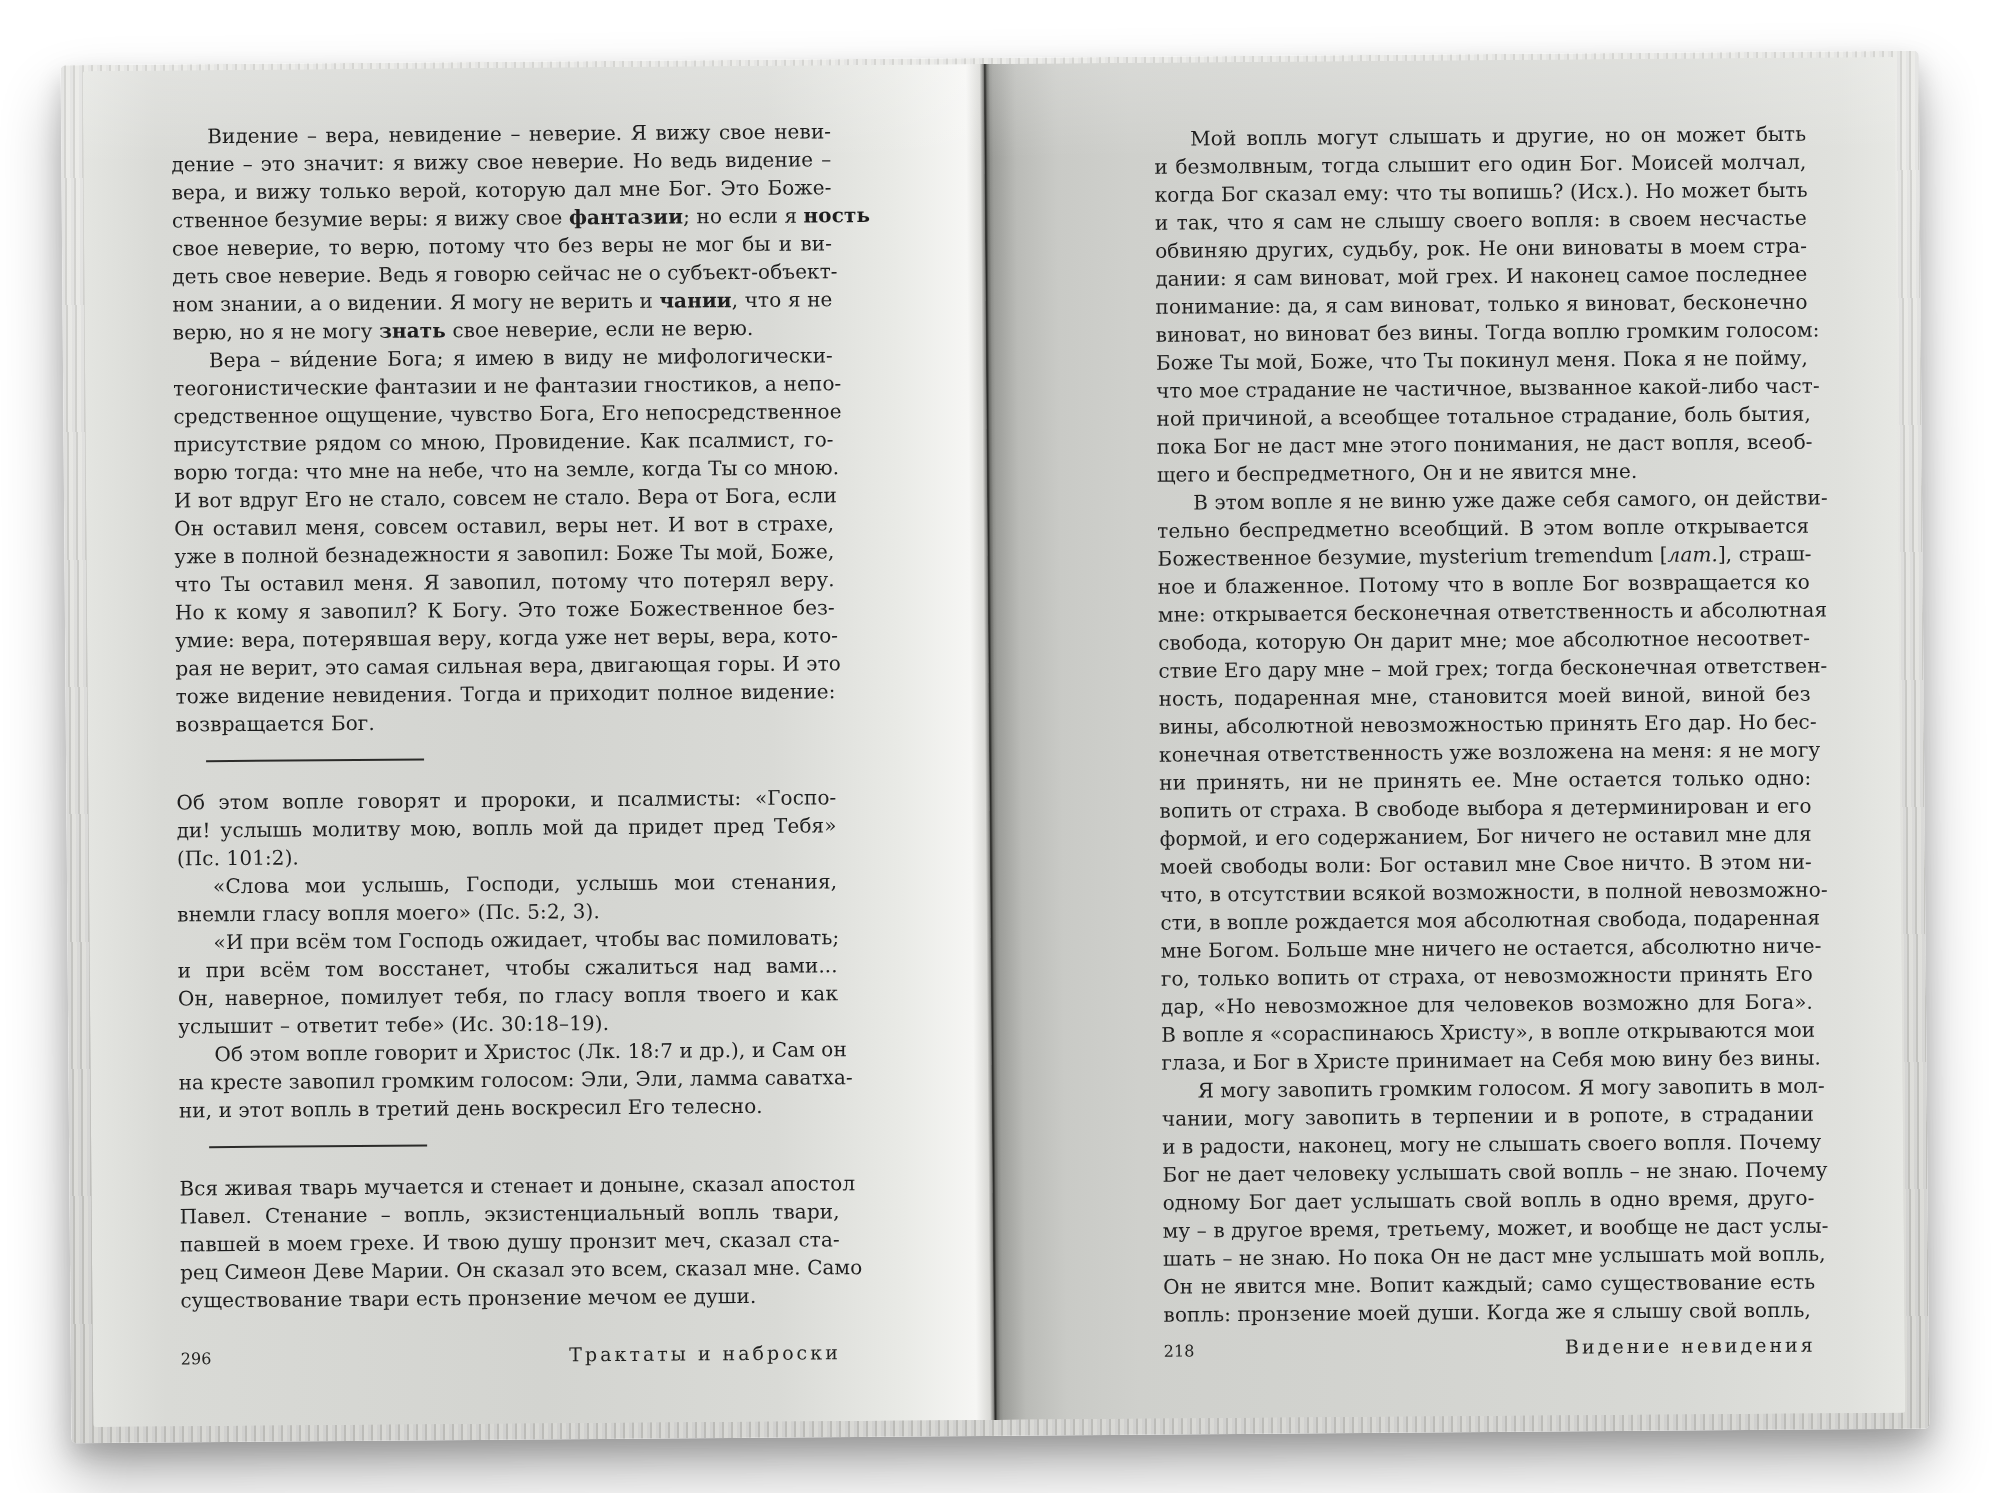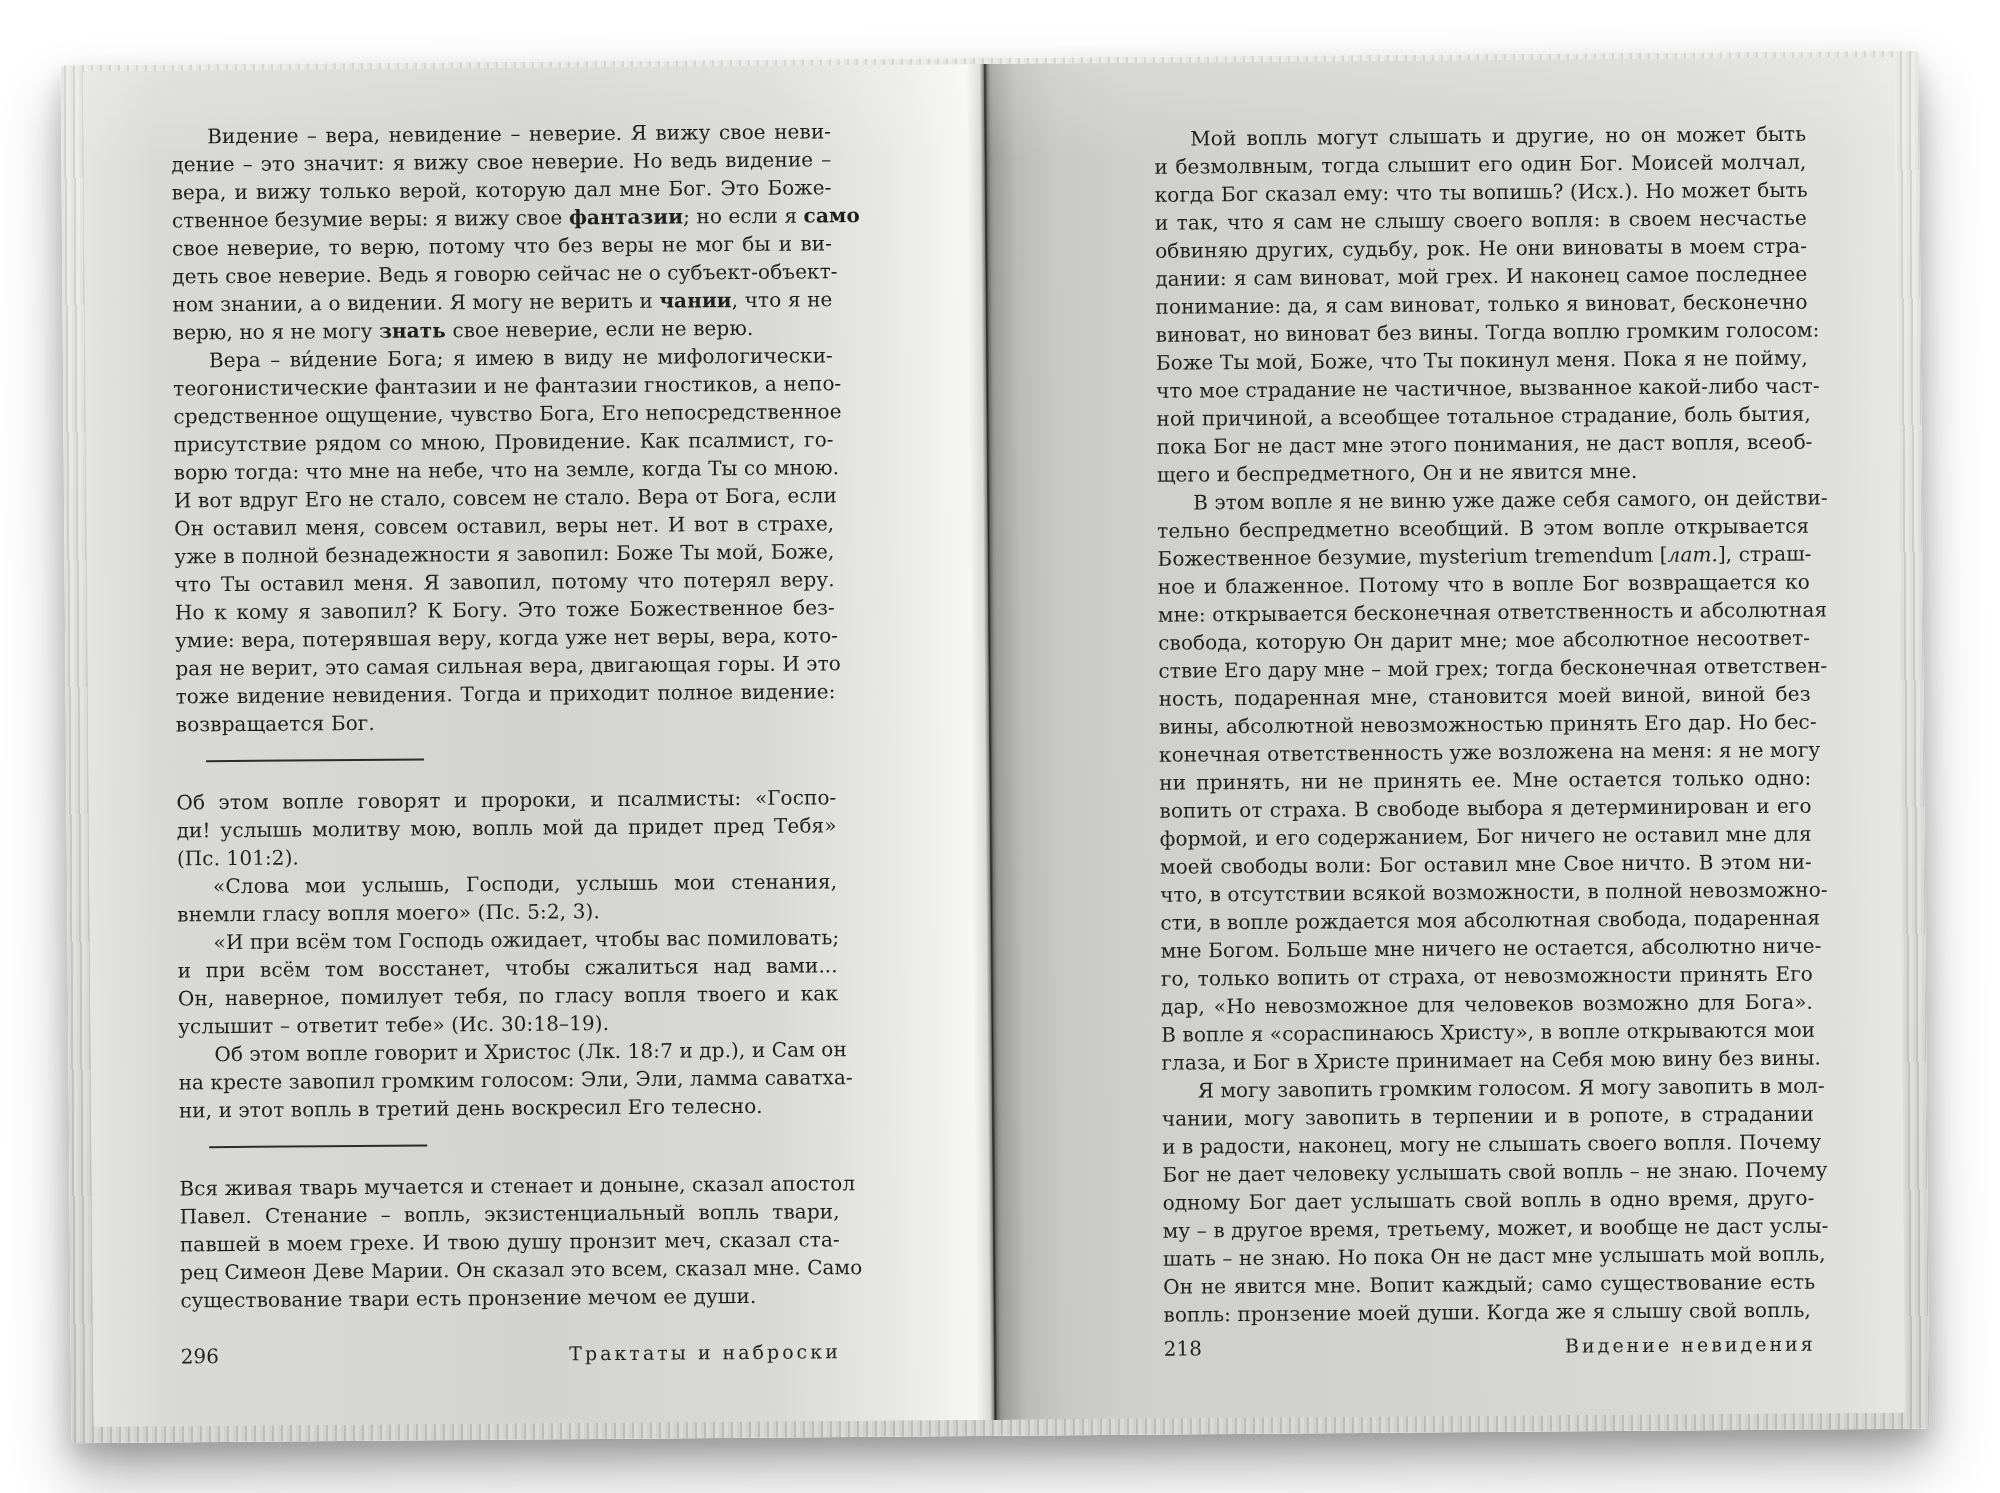--- a/index.html
+++ b/index.html
@@ -74,37 +74,37 @@
     border-top: 2px solid #2b2b29;
     margin: 22px 0 26px 30px;
   }
 
   .footer {
     position: absolute; bottom: 58px;
     display: flex; justify-content: space-between; align-items: baseline;
   }
   .page.left  .footer { left: 88px;  width: 660px; }
   .page.right .footer { left: 170px; width: 652px; }
-  .pagenum { font-size: 20px; color: #222220; }
+  .pagenum { font-size: 16px; color: #222220; }
   .runhead { font-size: 19px; letter-spacing: 3px; color: #222220; }
 </style>
 </head>
 <body>
 
 <div class="scene">
   <div class="book">
     <div class="stack"></div>
 
     <div class="page left">
       <div class="content">
           <div class="para indent">
             <div class="line">Видение – вера, невидение – неверие. Я вижу свое неви-</div>
             <div class="line">дение – это значит: я вижу свое неверие. Но ведь видение –</div>
             <div class="line">вера, и вижу только верой, которую дал мне Бог. Это Боже-</div>
-            <div class="line">ственное безумие веры: я вижу свое <b>фантазии</b>; но если я <b>само</b></div>
+            <div class="line">ственное безумие веры: я вижу свое <b>фантазии</b>; но если я <b>ность</b></div>
             <div class="line">свое неверие, то верю, потому что без веры не мог бы и ви-</div>
             <div class="line">деть свое неверие. Ведь я говорю сейчас не о субъект-объект-</div>
             <div class="line">ном знании, а о видении. Я могу не верить и <b>чании</b>, что я не</div>
             <div class="line last">верю, но я не могу <b>знать</b> свое неверие, если не верю.</div>
           </div>
           <div class="para indent">
             <div class="line">Вера – ви́дение Бога; я имею в виду не мифологически-</div>
             <div class="line">теогонистические фантазии и не фантазии гностиков, а непо-</div>
             <div class="line">средственное ощущение, чувство Бога, Его непосредственное</div>
             <div class="line">присутствие рядом со мною, Провидение. Как псалмист, го-</div>

